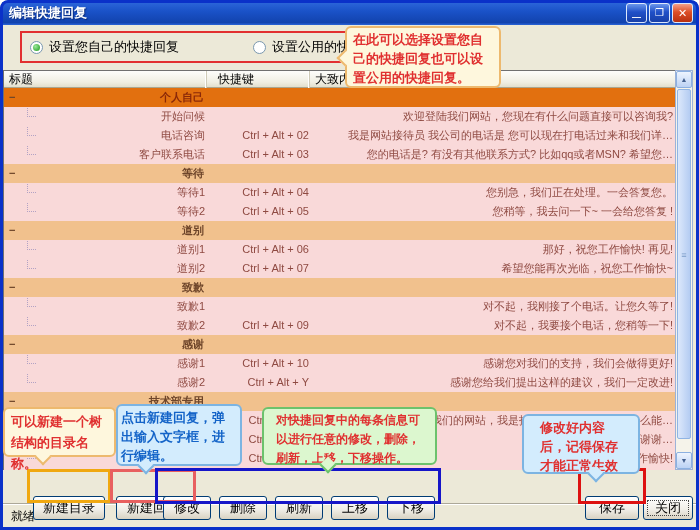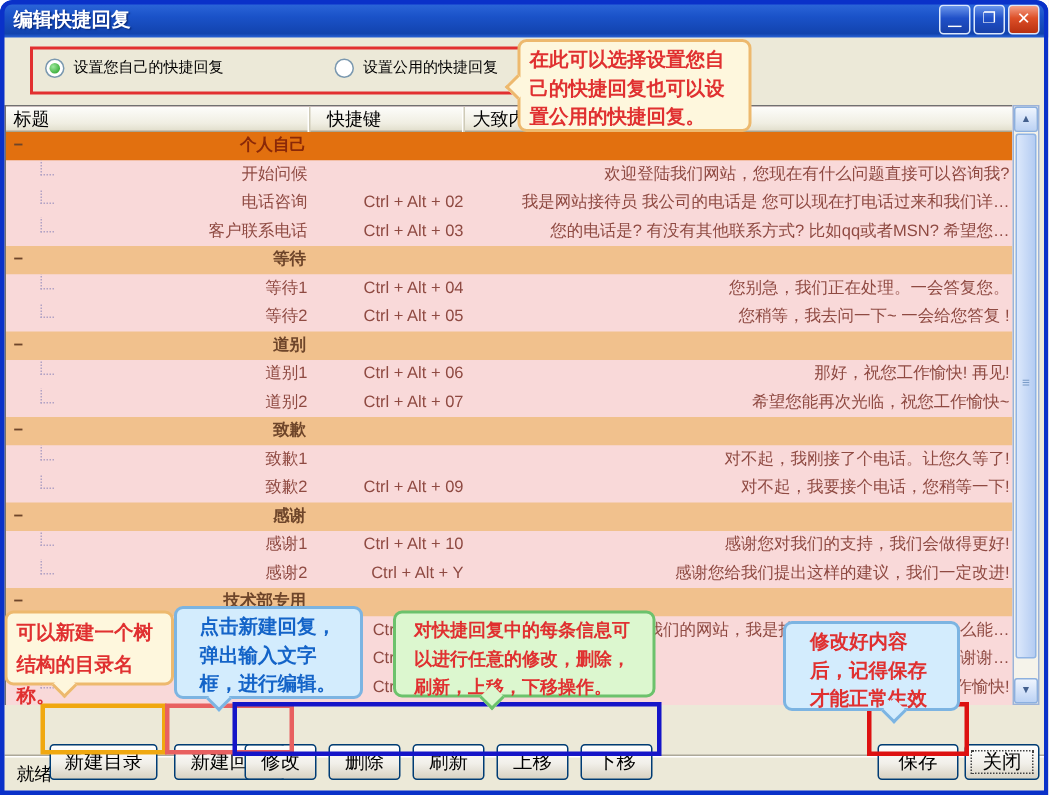--- a/index.html
+++ b/index.html
@@ -20,21 +20,21 @@
     text-align:center;cursor:default;position:relative;}
   .tb-btn.minmax{background:linear-gradient(#6a96ec,#2050c8 45%,#1840a8);}
   .tb-btn.close{background:linear-gradient(#f4a088,#dd4f27 45%,#b83010);}
   .tb-glyph{position:absolute;left:0;right:0;font-size:11px;line-height:18px;font-weight:bold;}
   .tb-btn.min .tb-glyph{font-size:9px;line-height:26px;}
   .tb-btn.max .tb-glyph{font-size:10px;}
   
   .radio-rect{position:absolute;left:20px;top:31px;width:332px;height:32px;
     border:2px solid #e23030;z-index:30;}
   .radio-row{position:absolute;left:30px;top:38px;display:flex;gap:74px;z-index:5;}
-  .radio-opt{display:flex;align-items:center;gap:6px;font-size:10px;color:#000;}
+  .radio-opt{display:flex;align-items:center;gap:6px;font-size:13px;color:#000;}
   .radio-circle{width:13px;height:13px;border-radius:50%;border:1px solid #7a98af;background:#fff;
     display:flex;align-items:center;justify-content:center;}
   .radio-circle.sel::after{content:"";width:7px;height:7px;border-radius:50%;
     background:radial-gradient(circle at 35% 35%,#9ce89c,#1a9a1a);}
   
   .list{position:absolute;left:3px;top:70px;width:672px;height:400px;background:#f9d9d9;
     border-top:1px solid #707070;border-left:1px solid #707070;z-index:1;overflow:hidden;}
   .lheader{position:absolute;left:0;top:0;right:0;height:17px;
     background:linear-gradient(#fdfdfb,#f0eee2 70%,#e2dfcd);border-bottom:1px solid #aaa690;}
   .hcell{position:absolute;top:0;height:17px;font-size:12px;color:#000;line-height:16px;
@@ -248,21 +248,21 @@
   </div>
 
   <div class="callout co-cream" style="left:345px;top:26px;width:156px;height:62px;">
     <span>在此可以选择设置您自己的快捷回复也可以设置公用的快捷回复。</span>
     <div class="tail left"></div>
   </div>
   <div class="callout co-cream" style="left:3px;top:407px;width:113px;height:50px;line-height:21px;">
     <span>可以新建一个树结构的目录名称。</span>
     <div class="tail down" style="left:32px;"></div>
   </div>
-  <div class="callout co-blue" style="left:116px;top:404px;width:126px;height:62px;color:#1464c8;padding:2px 15px;">
+  <div class="callout co-blue" style="left:116px;top:404px;width:126px;height:62px;color:#1464c8;padding:2px 3px;">
     <span>点击新建回复，弹出输入文字框，进行编辑。</span>
     <div class="tail down" style="left:22px;"></div>
   </div>
   <div class="callout co-green" style="left:262px;top:407px;width:175px;height:58px;font-size:12px;padding:2px 12px;">
     <span>对快捷回复中的每条信息可以进行任意的修改，删除，刷新，上移，下移操作。</span>
     <div class="tail down" style="left:58px;"></div>
   </div>
   <div class="callout co-blue" style="left:522px;top:414px;width:118px;height:60px;color:#e03030;padding:2px 16px;">
     <span>修改好内容后，记得保存才能正常生效</span>
     <div class="tail down" style="left:66px;"></div>

